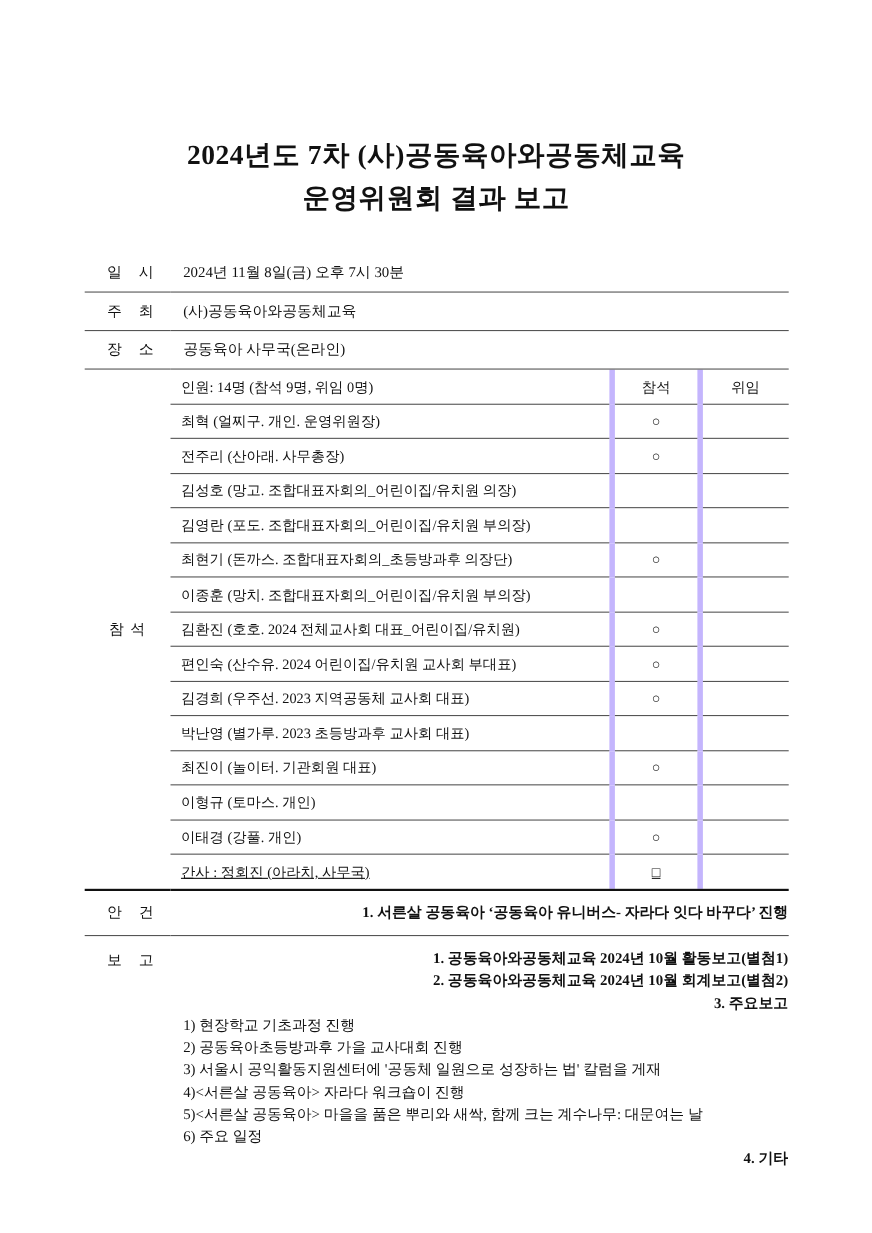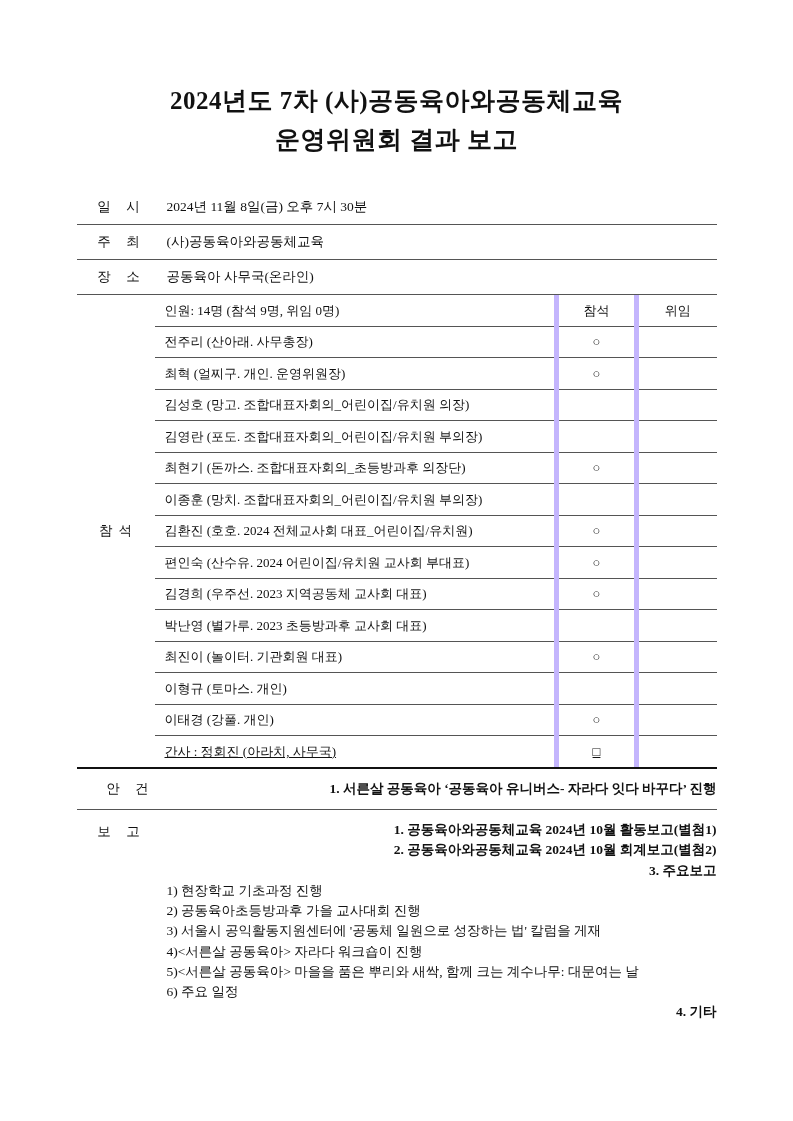--- a/index.html
+++ b/index.html
@@ -14,20 +14,21 @@
     color: #111111;
     position: relative;
     overflow: hidden;
   }
   .page {
     width: 793px;
     height: 862px;
     box-sizing: border-box;
     padding: 4px;
     position: relative;
+    margin-top: 41px;
   }
   .title-block {
     text-align: center;
     padding-top: 78px;
   }
   .title-line {
     font-size: 25px;
     font-weight: 700;
     letter-spacing: 0.5px;
     line-height: 1.55;
@@ -176,26 +177,26 @@
               <col style="width:80px">
               <col style="width:80px">
             </colgroup>
             <tbody>
               <tr class="att-head">
                 <td>인원: 14명  (참석  9명, 위임 0명)</td>
                 <td class="ck">참석</td>
                 <td class="ck last-col">위임</td>
               </tr>
               <tr>
+                <td>최혁 (얼찌구. 개인. 운영위원장)</td>
+                <td class="ck circle-mark">○</td>
+                <td class="ck last-col"></td>
+              </tr>
+              <tr>
                 <td>전주리 (산아래. 사무총장)</td>
-                <td class="ck circle-mark">○</td>
-                <td class="ck last-col"></td>
-              </tr>
-              <tr>
-                <td>최혁 (얼찌구. 개인. 운영위원장)</td>
                 <td class="ck circle-mark">○</td>
                 <td class="ck last-col"></td>
               </tr>
               <tr>
                 <td>김성호 (망고. 조합대표자회의_어린이집/유치원 의장)</td>
                 <td class="ck circle-mark"></td>
                 <td class="ck last-col"></td>
               </tr>
               <tr>
                 <td>김영란 (포도. 조합대표자회의_어린이집/유치원 부의장)</td>
@@ -251,21 +252,21 @@
                 <td>간사 : 정회진 (아라치, 사무국)</td>
                 <td class="ck square-mark">□</td>
                 <td class="ck last-col"></td>
               </tr>
             </tbody>
           </table>
         </td>
       </tr>
 
       <tr>
-        <td class="label-cell" style="border-bottom:1px solid #555;text-align:right;"><span>안 건</span></td>
+        <td class="label-cell" style="border-bottom:1px solid #555;"><span>안 건</span></td>
         <td class="agenda-cell" style="border-bottom:1px solid #555;">
           <div class="bold">1. 서른살 공동육아 ‘공동육아 유니버스- 자라다 잇다 바꾸다’ 진행</div>
         </td>
       </tr>
 
       <tr>
         <td class="label-cell outer-bottom" style="vertical-align:top; padding-top:12px;"><span>보 고</span></td>
         <td class="report-cell outer-bottom">
           <div class="bold">1. 공동육아와공동체교육 2024년 10월 활동보고(별첨1)</div>
           <div class="bold">2. 공동육아와공동체교육 2024년 10월 회계보고(별첨2)</div>

